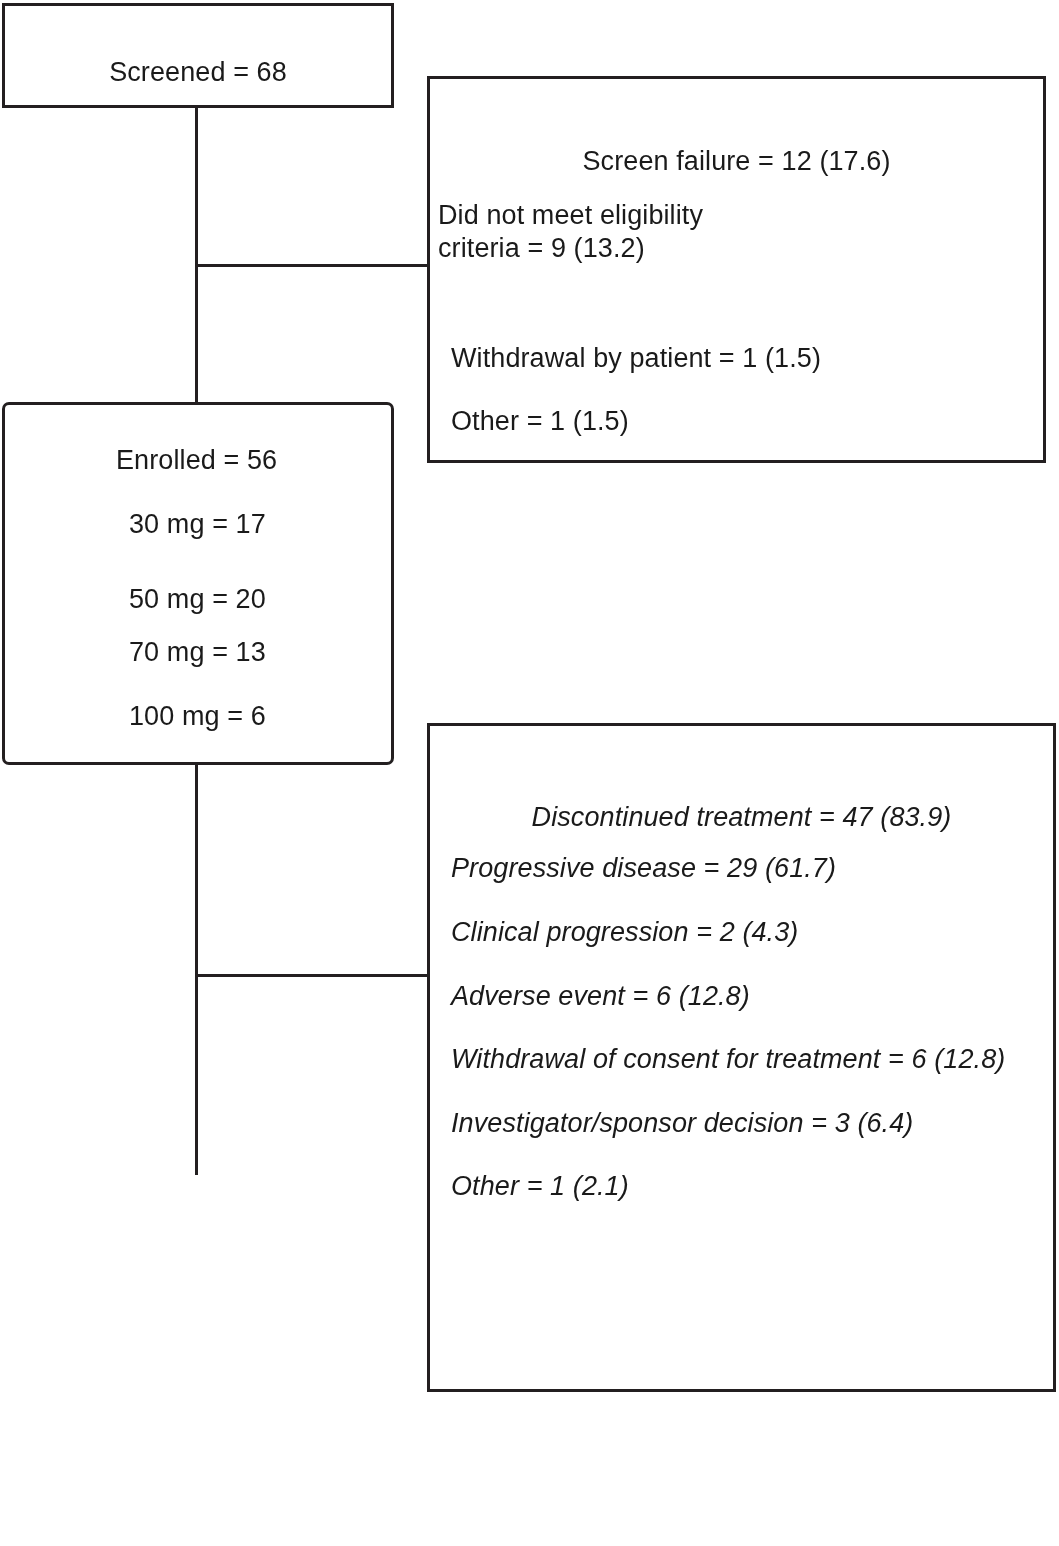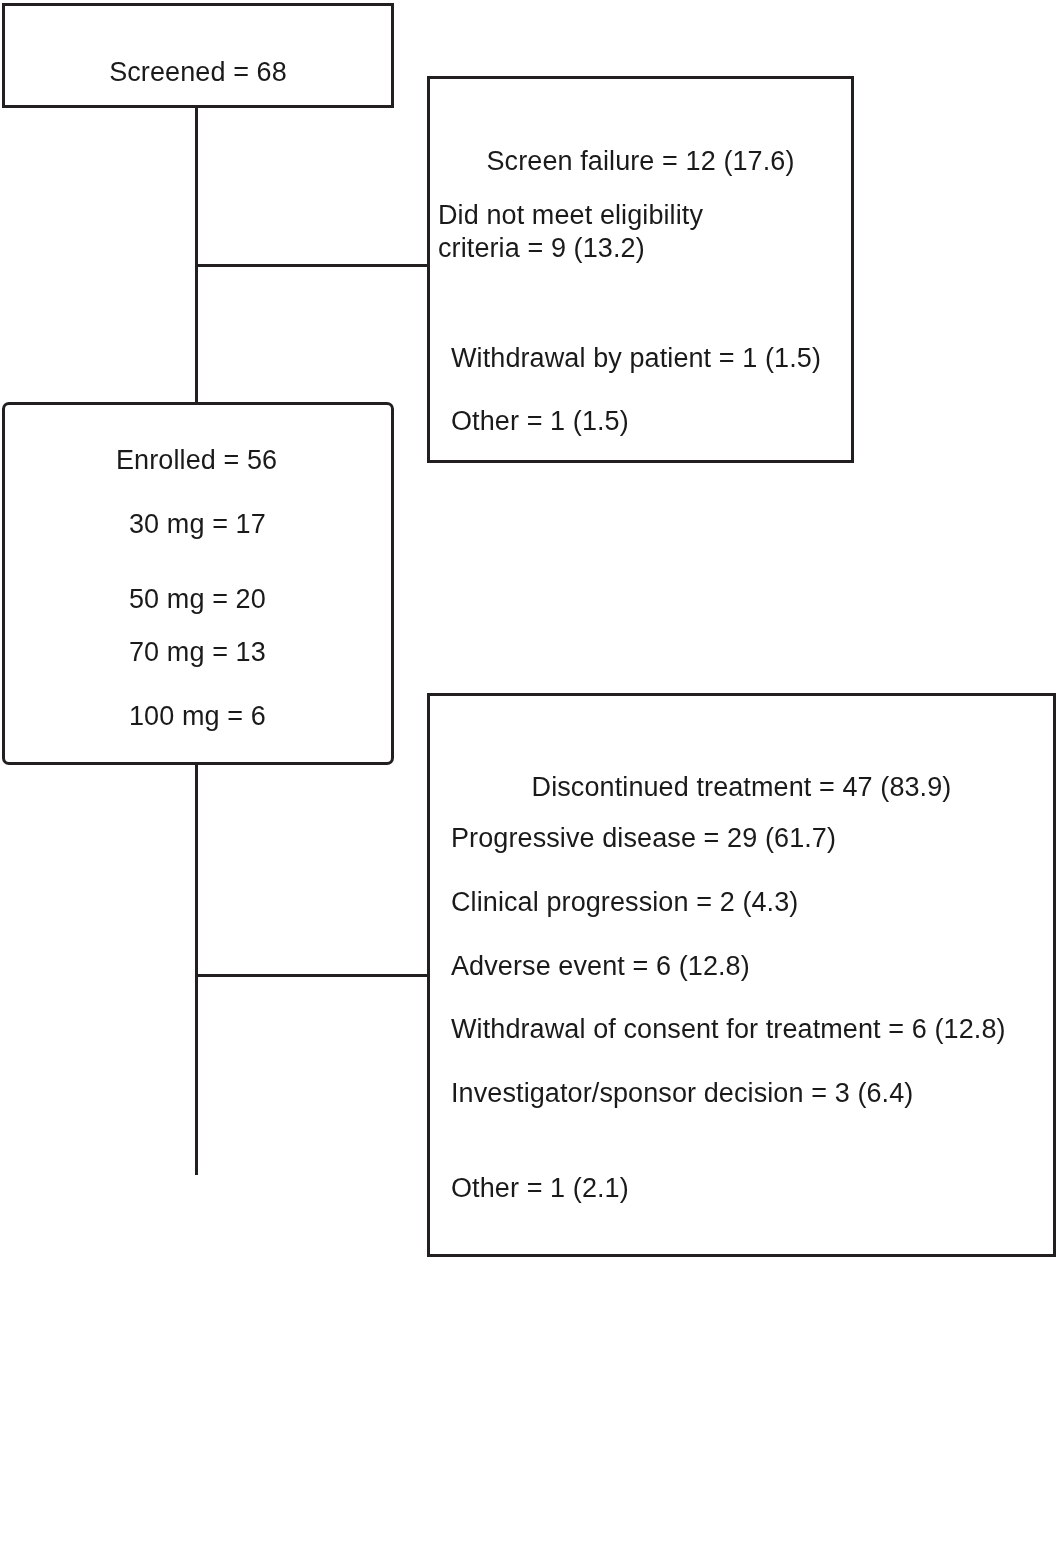--- a/index.html
+++ b/index.html
@@ -67,39 +67,39 @@
   <div class="connector h" style="left:195px; top:264px; width:234px;"></div>
 
   <div class="connector v" style="left:195px; top:763px; height:412px;"></div>
 
   <div class="connector h" style="left:195px; top:974px; width:234px;"></div>
 
   <div class="node-box" style="left:2px; top:3px; width:392px; height:105px;">
     <div class="line center" style="top:40px;">Screened = 68</div>
   </div>
 
-  <div class="node-box" style="left:427px; top:76px; width:427px; height:387px;">
+  <div class="node-box" style="left:427px; top:76px; width:619px; height:387px;">
     <div class="line center" style="top:56px;">Screen failure = 12 (17.6)</div>
     <div class="line wrap" style="left:8px; top:120px; width:310px;">Did not meet eligibility criteria = 9 (13.2)</div>
     <div class="line" style="left:21px; top:266px;">Withdrawal by patient = 1 (1.5)</div>
     <div class="line" style="left:21px; top:329px;">Other = 1 (1.5)</div>
   </div>
 
   <div class="node-box" style="left:2px; top:402px; width:392px; height:363px;border-radius:7px;">
     <div class="line" style="left:111px; top:42px;">Enrolled = 56</div>
     <div class="line" style="left:124px; top:106px;">30 mg = 17</div>
     <div class="line" style="left:124px; top:181px;">50 mg = 20</div>
     <div class="line" style="left:124px; top:234px;">70 mg = 13</div>
     <div class="line" style="left:124px; top:298px;">100 mg = 6</div>
   </div>
 
-  <div class="node-box" style="left:427px; top:693px; width:629px; height:564px;">
+  <div class="node-box" style="left:427px; top:723px; width:629px; height:669px;font-style:italic;">
     <div class="line center" style="top:65px;">Discontinued treatment = 47 (83.9)</div>
     <div class="line" style="left:21px; top:129px;">Progressive disease = 29 (61.7)</div>
     <div class="line" style="left:21px; top:193px;">Clinical progression = 2 (4.3)</div>
     <div class="line" style="left:21px; top:257px;">Adverse event = 6 (12.8)</div>
     <div class="line" style="left:21px; top:320px;">Withdrawal of consent for treatment = 6 (12.8)</div>
     <div class="line" style="left:21px; top:384px;">Investigator/sponsor decision = 3 (6.4)</div>
-    <div class="line" style="left:21px; top:447px;margin-top:32px;">Other = 1 (2.1)</div>
+    <div class="line" style="left:21px; top:447px;">Other = 1 (2.1)</div>
   </div>
 
 
 </div>
 
 </body></html>

